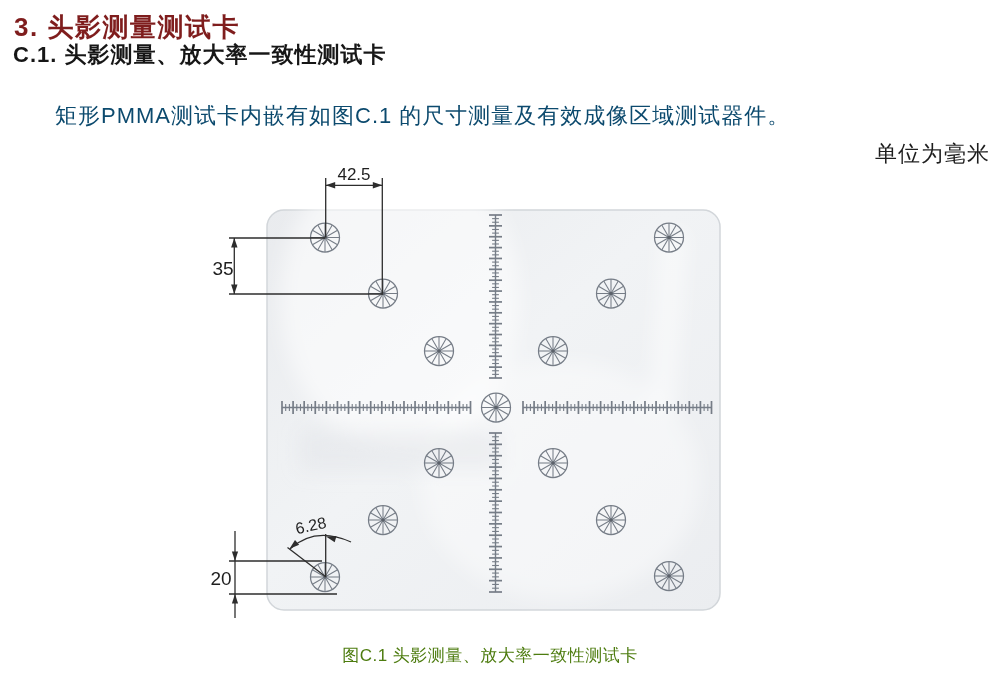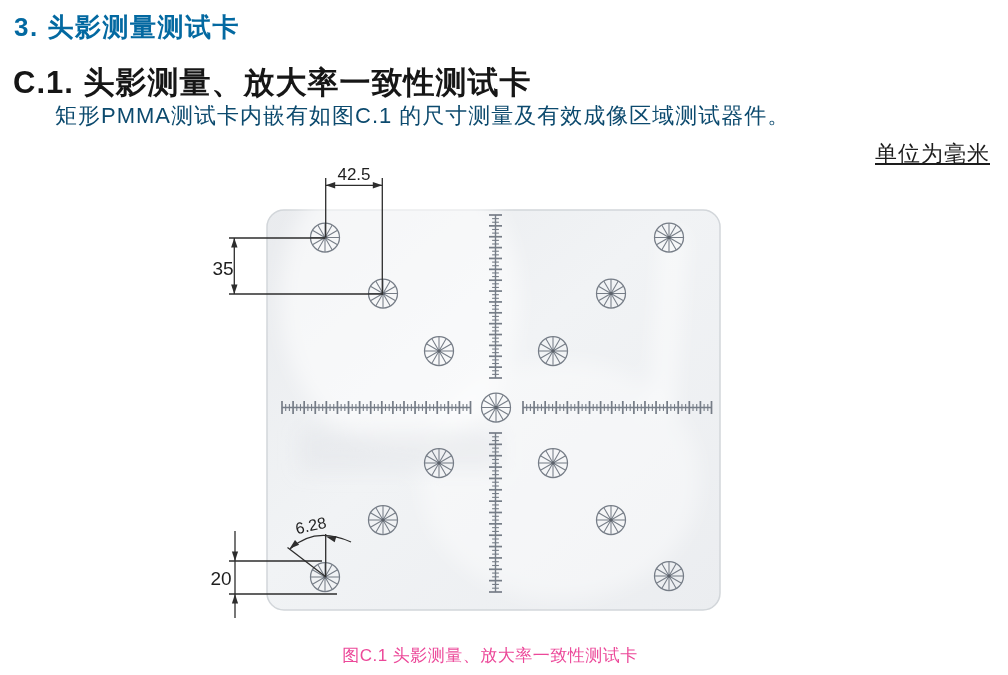--- a/index.html
+++ b/index.html
@@ -4,34 +4,34 @@
 <style>
   html,body{margin:0;padding:0;}
   body{
     width:1008px;height:675px;position:relative;overflow:hidden;
     background:#ffffff;
     font-family:"Liberation Sans","DejaVu Sans",sans-serif;
     color:#1d1d1d;
   }
   .abs{position:absolute;}
   #section-heading{
-    left:14px;top:10px;font-size:26px;font-weight:bold;color:#0369a1;letter-spacing:1.5px;
+    left:14px;top:10px;font-size:26px;font-weight:bold;color:#7f1d1d;letter-spacing:1.5px;
   }
   #subsection-heading{
-    left:13px;top:62px;font-size:31px;font-weight:bold;color:#161616;letter-spacing:1px;
+    left:13px;top:40px;font-size:22px;font-weight:bold;color:#161616;letter-spacing:1px;
   }
   #body-paragraph{
     left:55px;top:101px;font-size:22px;color:#0c4a6e;letter-spacing:1px;
   }
   #unit-note{
-    right:18px;top:139px;font-size:22px;color:#1d1d1d;letter-spacing:1px;text-decoration:underline;
+    right:18px;top:139px;font-size:22px;color:#1d1d1d;letter-spacing:1px;
   }
   #figure-caption{
     left:260px;top:644px;width:460px;text-align:center;
-    font-size:17px;color:#ec4899;letter-spacing:0.5px;
+    font-size:17px;color:#4d7c0f;letter-spacing:0.5px;
   }
   svg{display:block;}
   svg text{
     font-family:"Liberation Sans","DejaVu Sans",sans-serif;
     fill:#1f1f1f;
   }
 </style>
 </head>
 <body>
 

